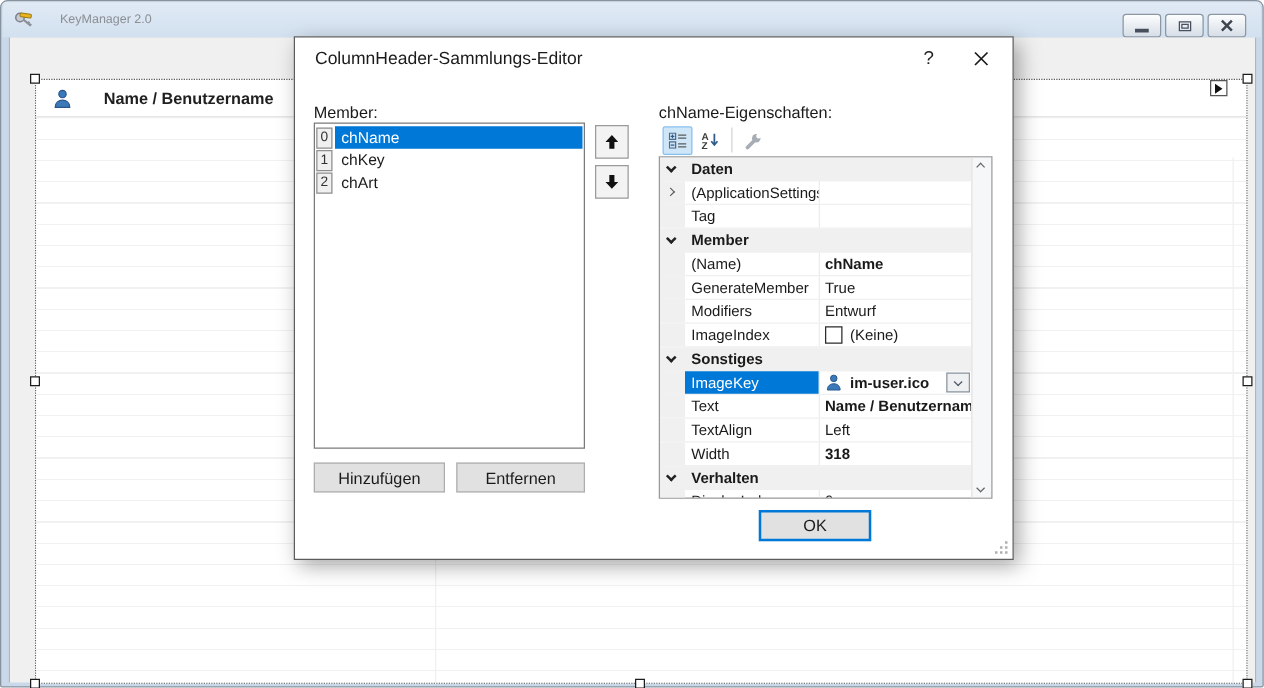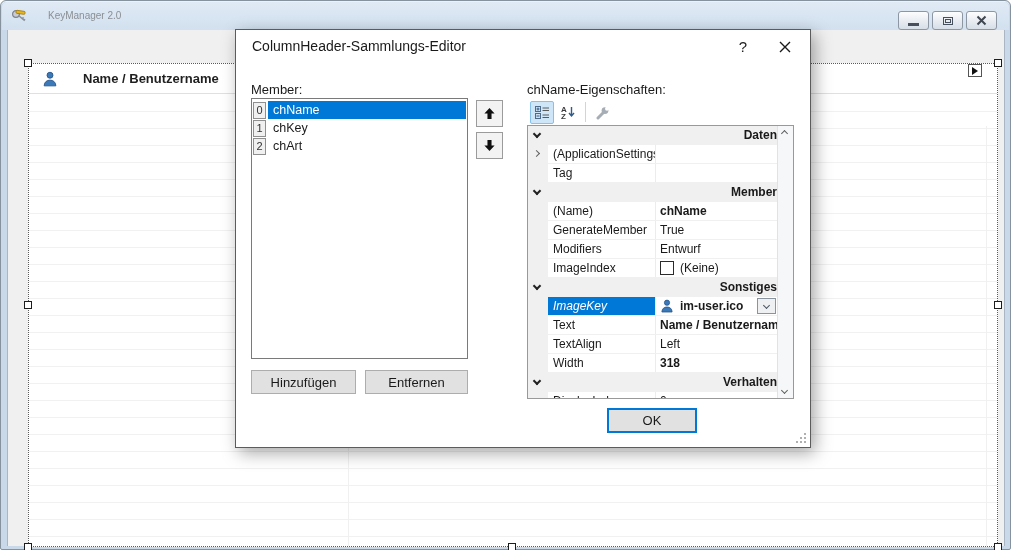--- a/index.html
+++ b/index.html
@@ -84,39 +84,39 @@
   .propgrid { position:absolute; left:291px; top:95px; width:267px; height:274px;
               border:1px solid #999; background:#fff; overflow:hidden; }
   .pg-rows { position:absolute; left:0; top:0; width:249px; }
   .pg-row { position:relative; height:19px; display:flex; align-items:stretch;
             border-bottom:1px solid #f0f0f0; font-size:12px; }
   .pg-row.cat { background:#f0f0f0; font-weight:bold; align-items:center; }
   .pg-row.cat .cat-label { margin-left:25px; }
   .pg-strip { width:20px; flex:none; background:#f0f0f0; position:relative; }
   .pg-name { width:107px; flex:none; padding-left:5px; line-height:18px; overflow:hidden;
              white-space:nowrap; }
-  .pg-name.sel { background:#0078d7; color:#fff;font-style:italic; }
+  .pg-name.sel { background:#0078d7; color:#fff; }
   .pg-value { flex:1 1 auto; border-left:1px solid #ececec; padding-left:4px; line-height:18px;
               display:flex; align-items:center; overflow:hidden; white-space:nowrap; position:relative; }
   .pg-value .bold, .pg-name-bold { font-weight:bold; }
   .imgbox { width:14px; height:14px; border:1px solid #2b2b2b; background:#fff;
             flex:none; margin-right:6px; }
   .pg-icon { width:14px; height:14px; flex:none; margin-right:6px; }
   .pg-drop { position:absolute; right:1px; top:1px; width:19px; height:16px; background:#eef0f2;
              border:1px solid #8a949e; display:flex; align-items:center; justify-content:center; }
   .pg-scroll { position:absolute; right:0; top:0; bottom:0; width:16px; background:#f6f7f8;
                border-left:1px solid #e2e2e2; }
   .chev { display:inline-block; width:6px; height:6px; border-right:2px solid #222;
           border-bottom:2px solid #222; }
   .c-down { transform:rotate(45deg); }
   .c-up { transform:rotate(-135deg); }
   .c-right { transform:rotate(-45deg); border-color:#9a9a9a; }
   .chev.small { width:5px; height:5px; border-width:1.5px; border-color:#606060; }
   .cat-chev { position:absolute; left:6px; top:5px; }
-  .pg-row.cat { position:relative;justify-content:flex-end; }
+  .pg-row.cat { position:relative; }
   .strip-chev { position:absolute; left:6px; top:6px; }
   .drop-chev { width:5px; height:5px; border-right:1.6px solid #4a5560;
                border-bottom:1.6px solid #4a5560; transform:rotate(45deg); margin-top:-2px; }
   .sc-top { position:absolute; top:5px; left:4px; }
   .sc-bot { position:absolute; bottom:5px; left:4px; }
 
   
   .btn { position:absolute; background:#e1e1e1; border:1px solid #adadad; font-size:13px;
          color:#1a1a1a; text-align:center; font-family:"Liberation Sans",sans-serif; }
   .btn.default { border:2px solid #0078d7; }

